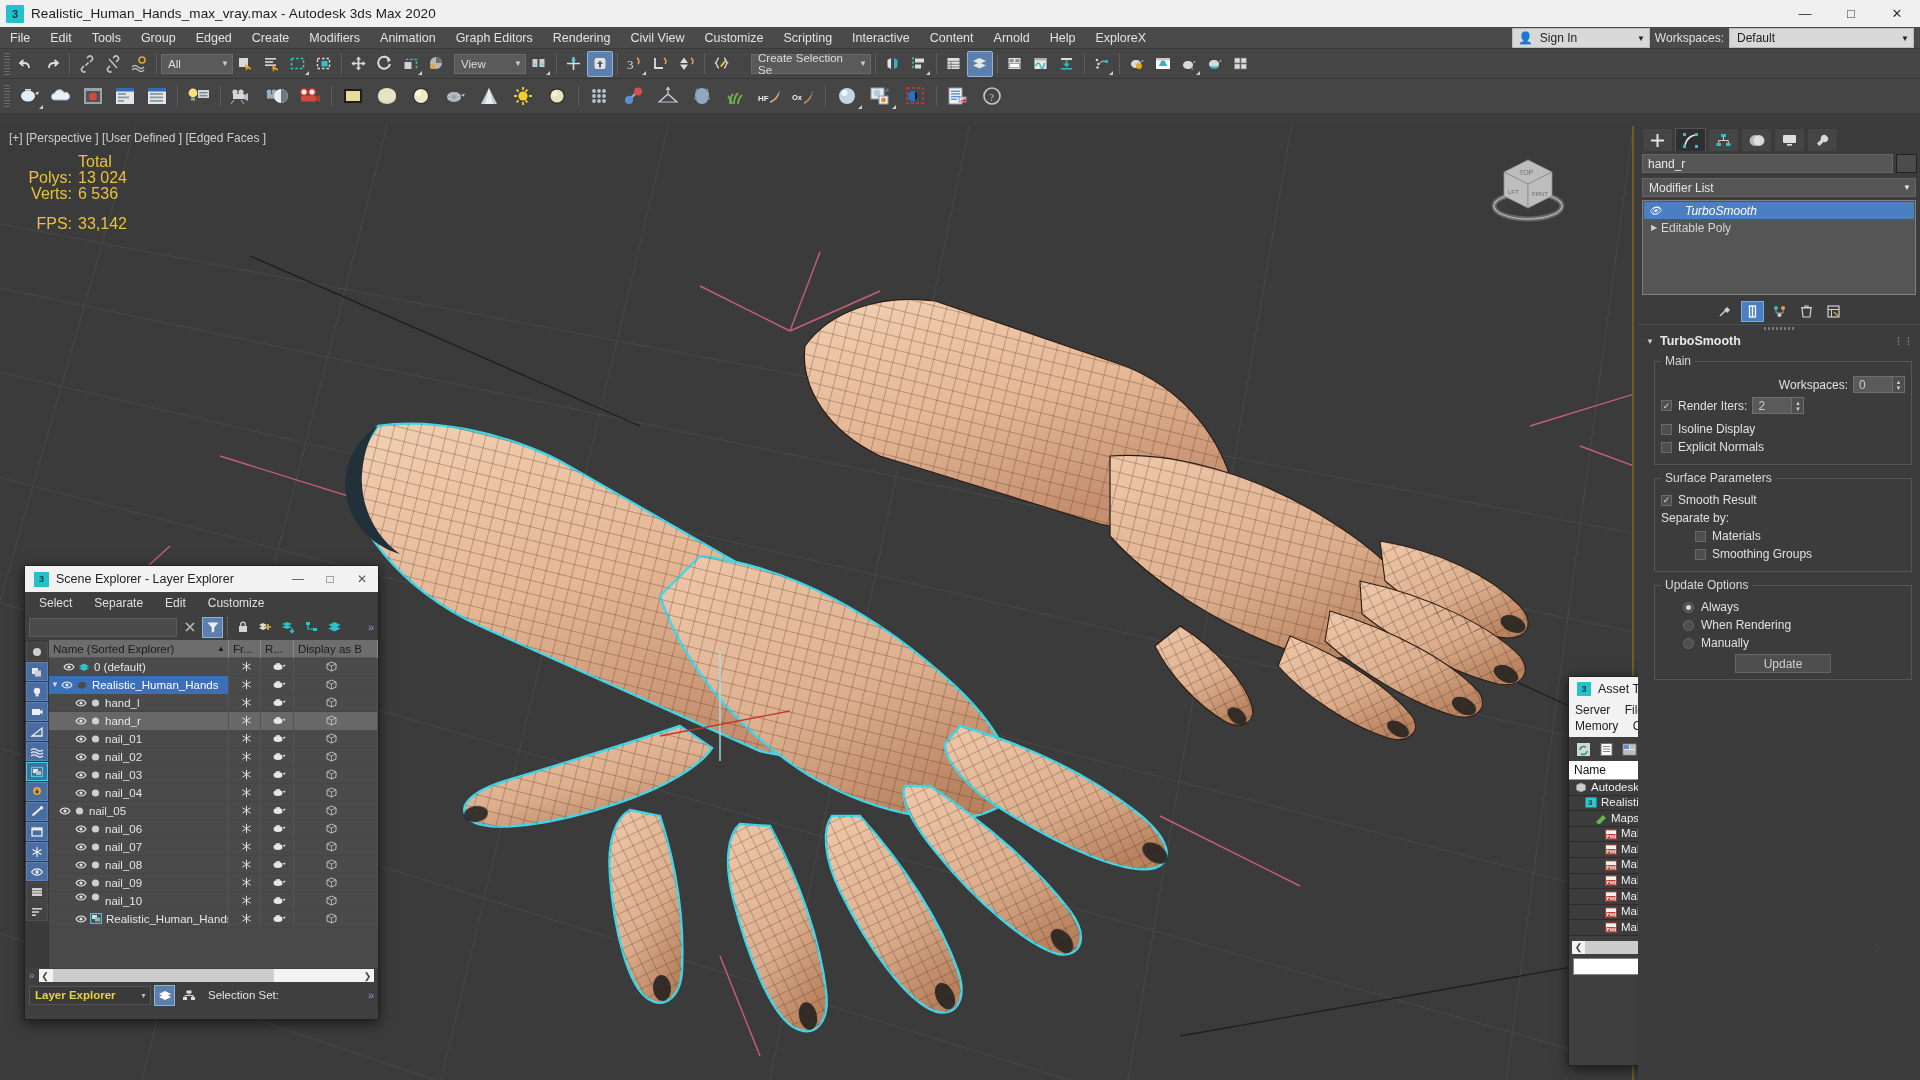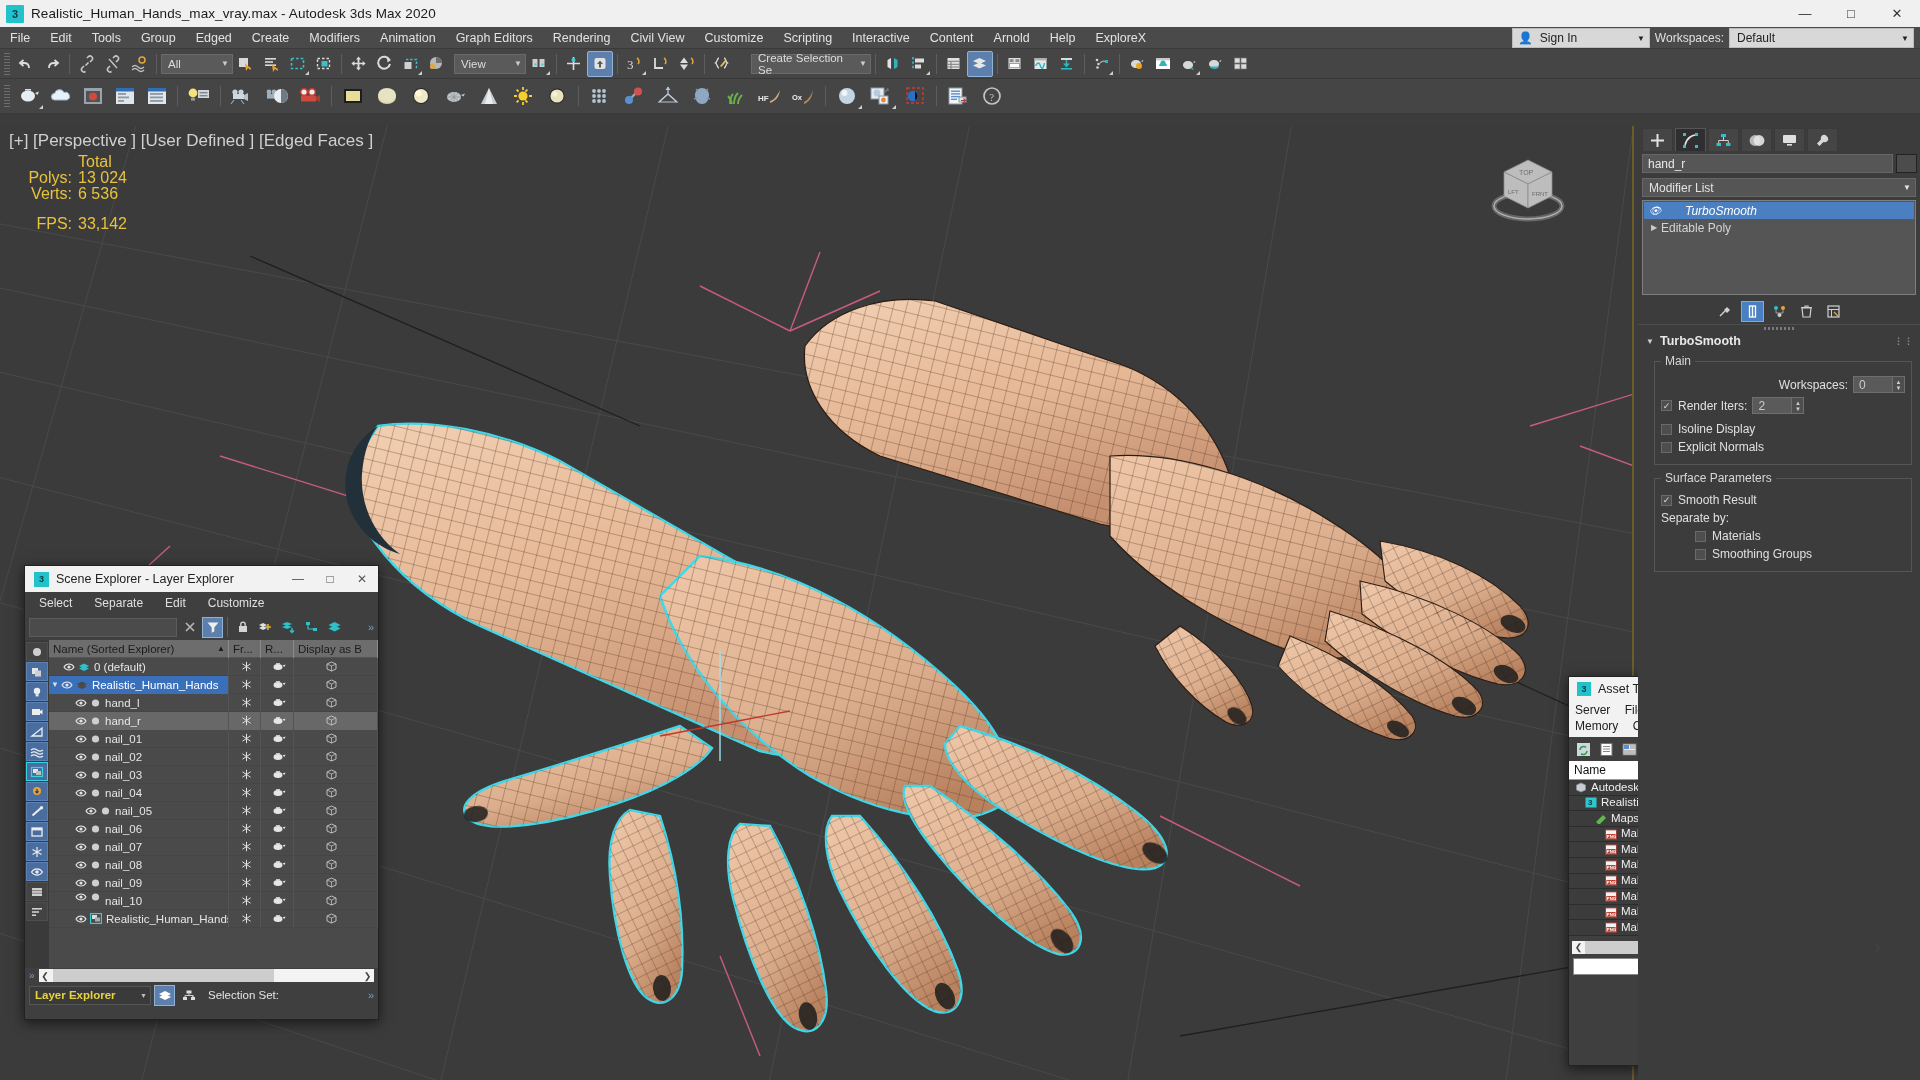--- a/index.html
+++ b/index.html
@@ -44,21 +44,21 @@
   .sep{ width:1px; height:20px; background:#5e5e5e; margin:0 4px; }
   .combo{ background:#5a5a5a; border:1px solid #6a6a6a; height:20px; color:#ddd;
     font-size:11.5px; display:flex; align-items:center; padding:0 3px 0 6px; position:relative;}
   .combo .cv{ margin-left:auto; font-size:8px; padding-left:8px; color:#ccc;}
   .flyarrow{ position:absolute; right:1px; bottom:1px; width:0;height:0;
     border-left:4px solid transparent; border-bottom:4px solid #cfcfcf;}
 
   
   .viewport{ position:absolute; left:0; top:126px; width:1634px; height:954px;
     background:#3b3b3b; overflow:hidden; border-right:2px solid #6b5c2a;}
-  .vp-label{ position:absolute; left:9px; top:5px; font-size:17px; color:#cfcfcf;}
+  .vp-label{ position:absolute; left:9px; top:5px; font-size:12px; color:#cfcfcf;}
   .vp-stats{ position:absolute; left:24px; top:28px; font-size:12px; color:#e8c23c;
     line-height:16px; }
   .vp-stats table{ border-collapse:collapse; font-size:16px; color:#e8c23c;}
   .vp-stats td{ padding:0 6px 0 0; }
   .vp-stats td.lbl{ text-align:right; width:54px; }
 
   
   .sexp{ position:absolute; left:24px; top:565px; width:355px; height:455px;
     background:#3f3f3f; border:1px solid #222; box-shadow:0 3px 12px rgba(0,0,0,.6);}
   .sexp-title{ height:26px; background:#f2f2f2; color:#222; display:flex; align-items:center;
@@ -1367,21 +1367,21 @@
                 </svg>
               </div>
               <div class="c" style="flex:1;display:flex;align-items:center;padding-left:32px">
                 <svg width="11" height="11" viewBox="0 0 11 11">
                   <path d="M5.5 1 10 3v5L5.5 10 1 8V3z" fill="none" stroke="#bdbdbd" stroke-width="1"></path>
                   <path d="M1 3l4.5 2 4.5-2M5.5 5v5" stroke="#bdbdbd" stroke-width=".8" fill="none"></path>
                 </svg>
               </div>
             </div>
             <div class="lrow">
-              <div class="c name" style="width:180px;display:flex;align-items:center;padding-left:36px">
+              <div class="c name" style="width:180px;display:flex;align-items:center;padding-left:10px">
                 <span style="margin-right:3px;display:inline-flex">
                   <svg width="12" height="10" viewBox="0 0 12 10">
                     <path d="M1 5s1.8-3 5-3 5 3 5 3-1.8 3-5 3S1 5 1 5z" fill="none" stroke="#e4e4e4" stroke-width="1.1"></path>
                     <circle cx="6" cy="5" r="1.6" fill="#e4e4e4"></circle>
                   </svg>
                 </span>
                 <span style="margin-right:4px;display:inline-flex">
                   <svg width="11" height="10" viewBox="0 0 11 10">
                     <circle cx="5.5" cy="5" r="3.6" fill="#cfcfcf"></circle>
                   </svg>
@@ -2022,15 +2022,33 @@
       <div class="frow" style="padding-left:34px">
         <span class="cb"></span>
         <span>Materials</span>
       </div>
       <div class="frow" style="padding-left:34px">
         <span class="cb"></span>
         <span>Smoothing Groups</span>
       </div>
     </fieldset>
 
+    <fieldset class="group">
+      <legend>Update Options</legend>
+      <div class="frow" style="padding-left:22px">
+        <span class="rb on">
+            <i></i>
+          </span>
+        <span>Always</span>
+      </div>
+      <div class="frow" style="padding-left:22px">
+        <span class="rb"></span>
+        <span>When Rendering</span>
+      </div>
+      <div class="frow" style="padding-left:22px">
+        <span class="rb"></span>
+        <span>Manually</span>
+      </div>
+      <div class="updbtn">Update</div>
+    </fieldset>
   </div>
 
 </div>
 
 </body></html>

